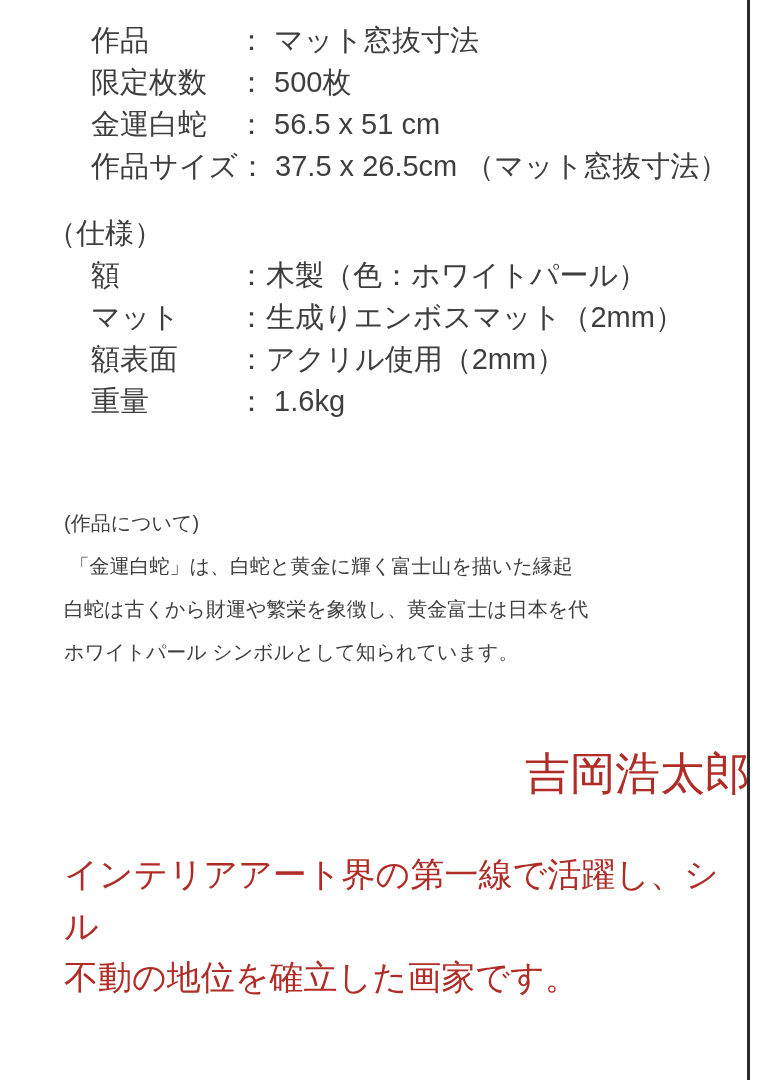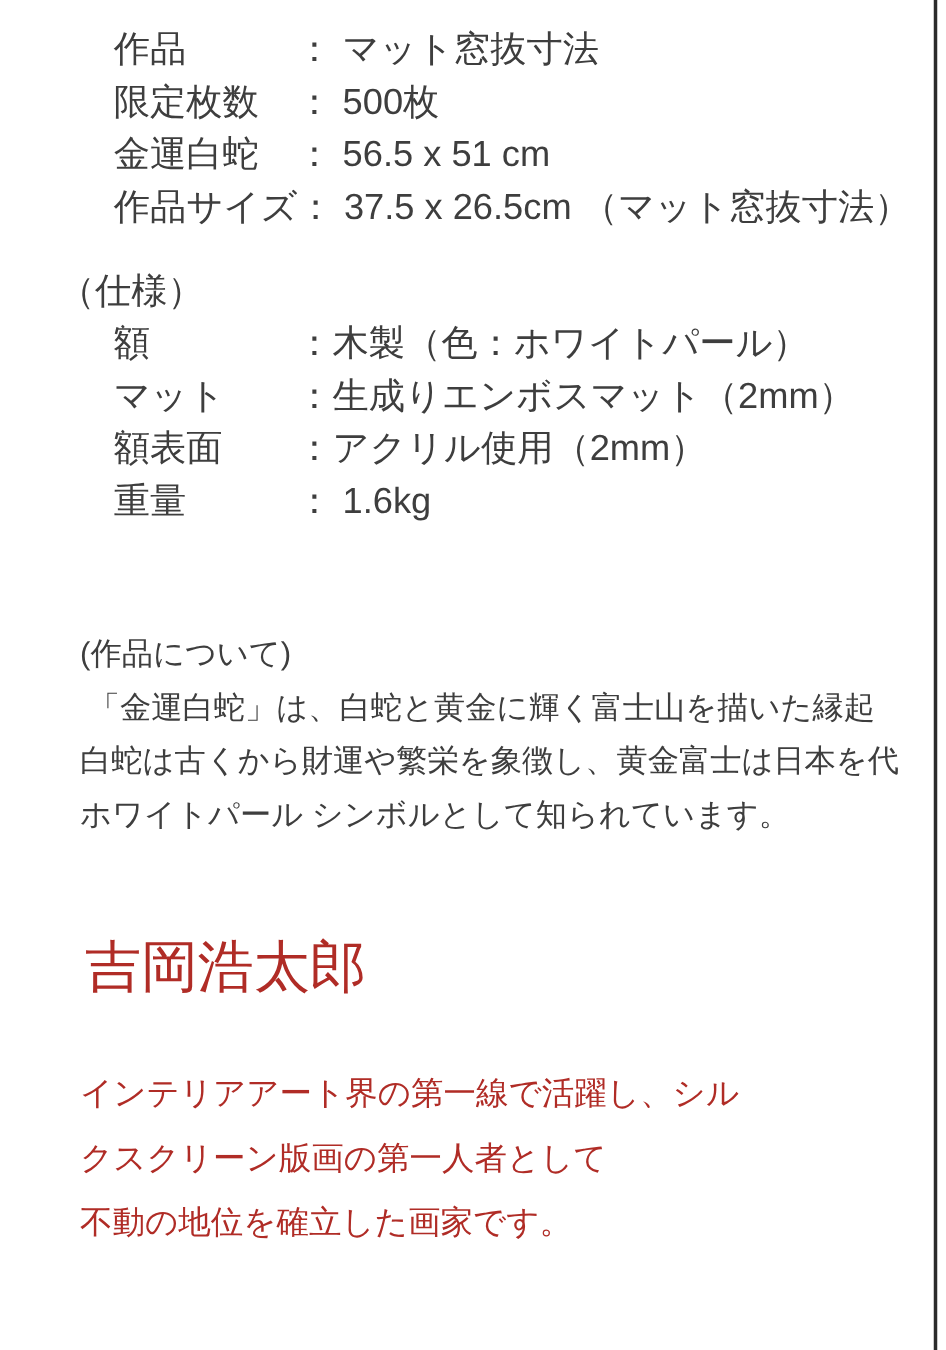--- a/index.html
+++ b/index.html
@@ -39,37 +39,38 @@
   .spec-value { white-space: pre-wrap; }
   .section-title {
     margin-top: 25px;
     font-size: 29px;
     line-height: 42px;
   }
   
   .about-block {
     margin-top: 80px;
     padding-left: 17px;
-    font-size: 25px;
+    font-size: 20px;
     line-height: 43px;
   }
   .about-line { white-space: pre-wrap; }
   
   .artist-name {
     margin-top: 72px;
     padding-left: 21px;
     font-size: 45px;
     line-height: 56px;
     font-weight: 400;
     color: #b02c26;
+    text-align: right;
   }
   .artist-bio {
     margin-top: 47px;
     padding-left: 17px;
-    font-size: 26px;
+    font-size: 34px;
     line-height: 51.5px;
     color: #b02c26;
   }
   .bio-line { white-space: pre-wrap; }
 </style>
 </head>
 <body>
 
 <div class="page">
 
@@ -125,18 +126,17 @@
     <div class="about-line">(作品について)</div>
     <div class="about-line"> 「金運白蛇」は、白蛇と黄金に輝く富士山を描いた縁起</div>
     <div class="about-line">白蛇は古くから財運や繁栄を象徴し、黄金富士は日本を代</div>
     <div class="about-line">ホワイトパール シンボルとして知られています。</div>
   </div>
 
   <div class="artist-name">吉岡浩太郎</div>
 
   <div class="artist-bio">
     <div class="bio-line">インテリアアート界の第一線で活躍し、シル</div>
-    <div class="bio-line">クスクリーン版画の第一人者として</div>
     <div class="bio-line">不動の地位を確立した画家です。</div>
   </div>
 
   <div class="right-edge"></div>
 </div>
 
 </body></html>

